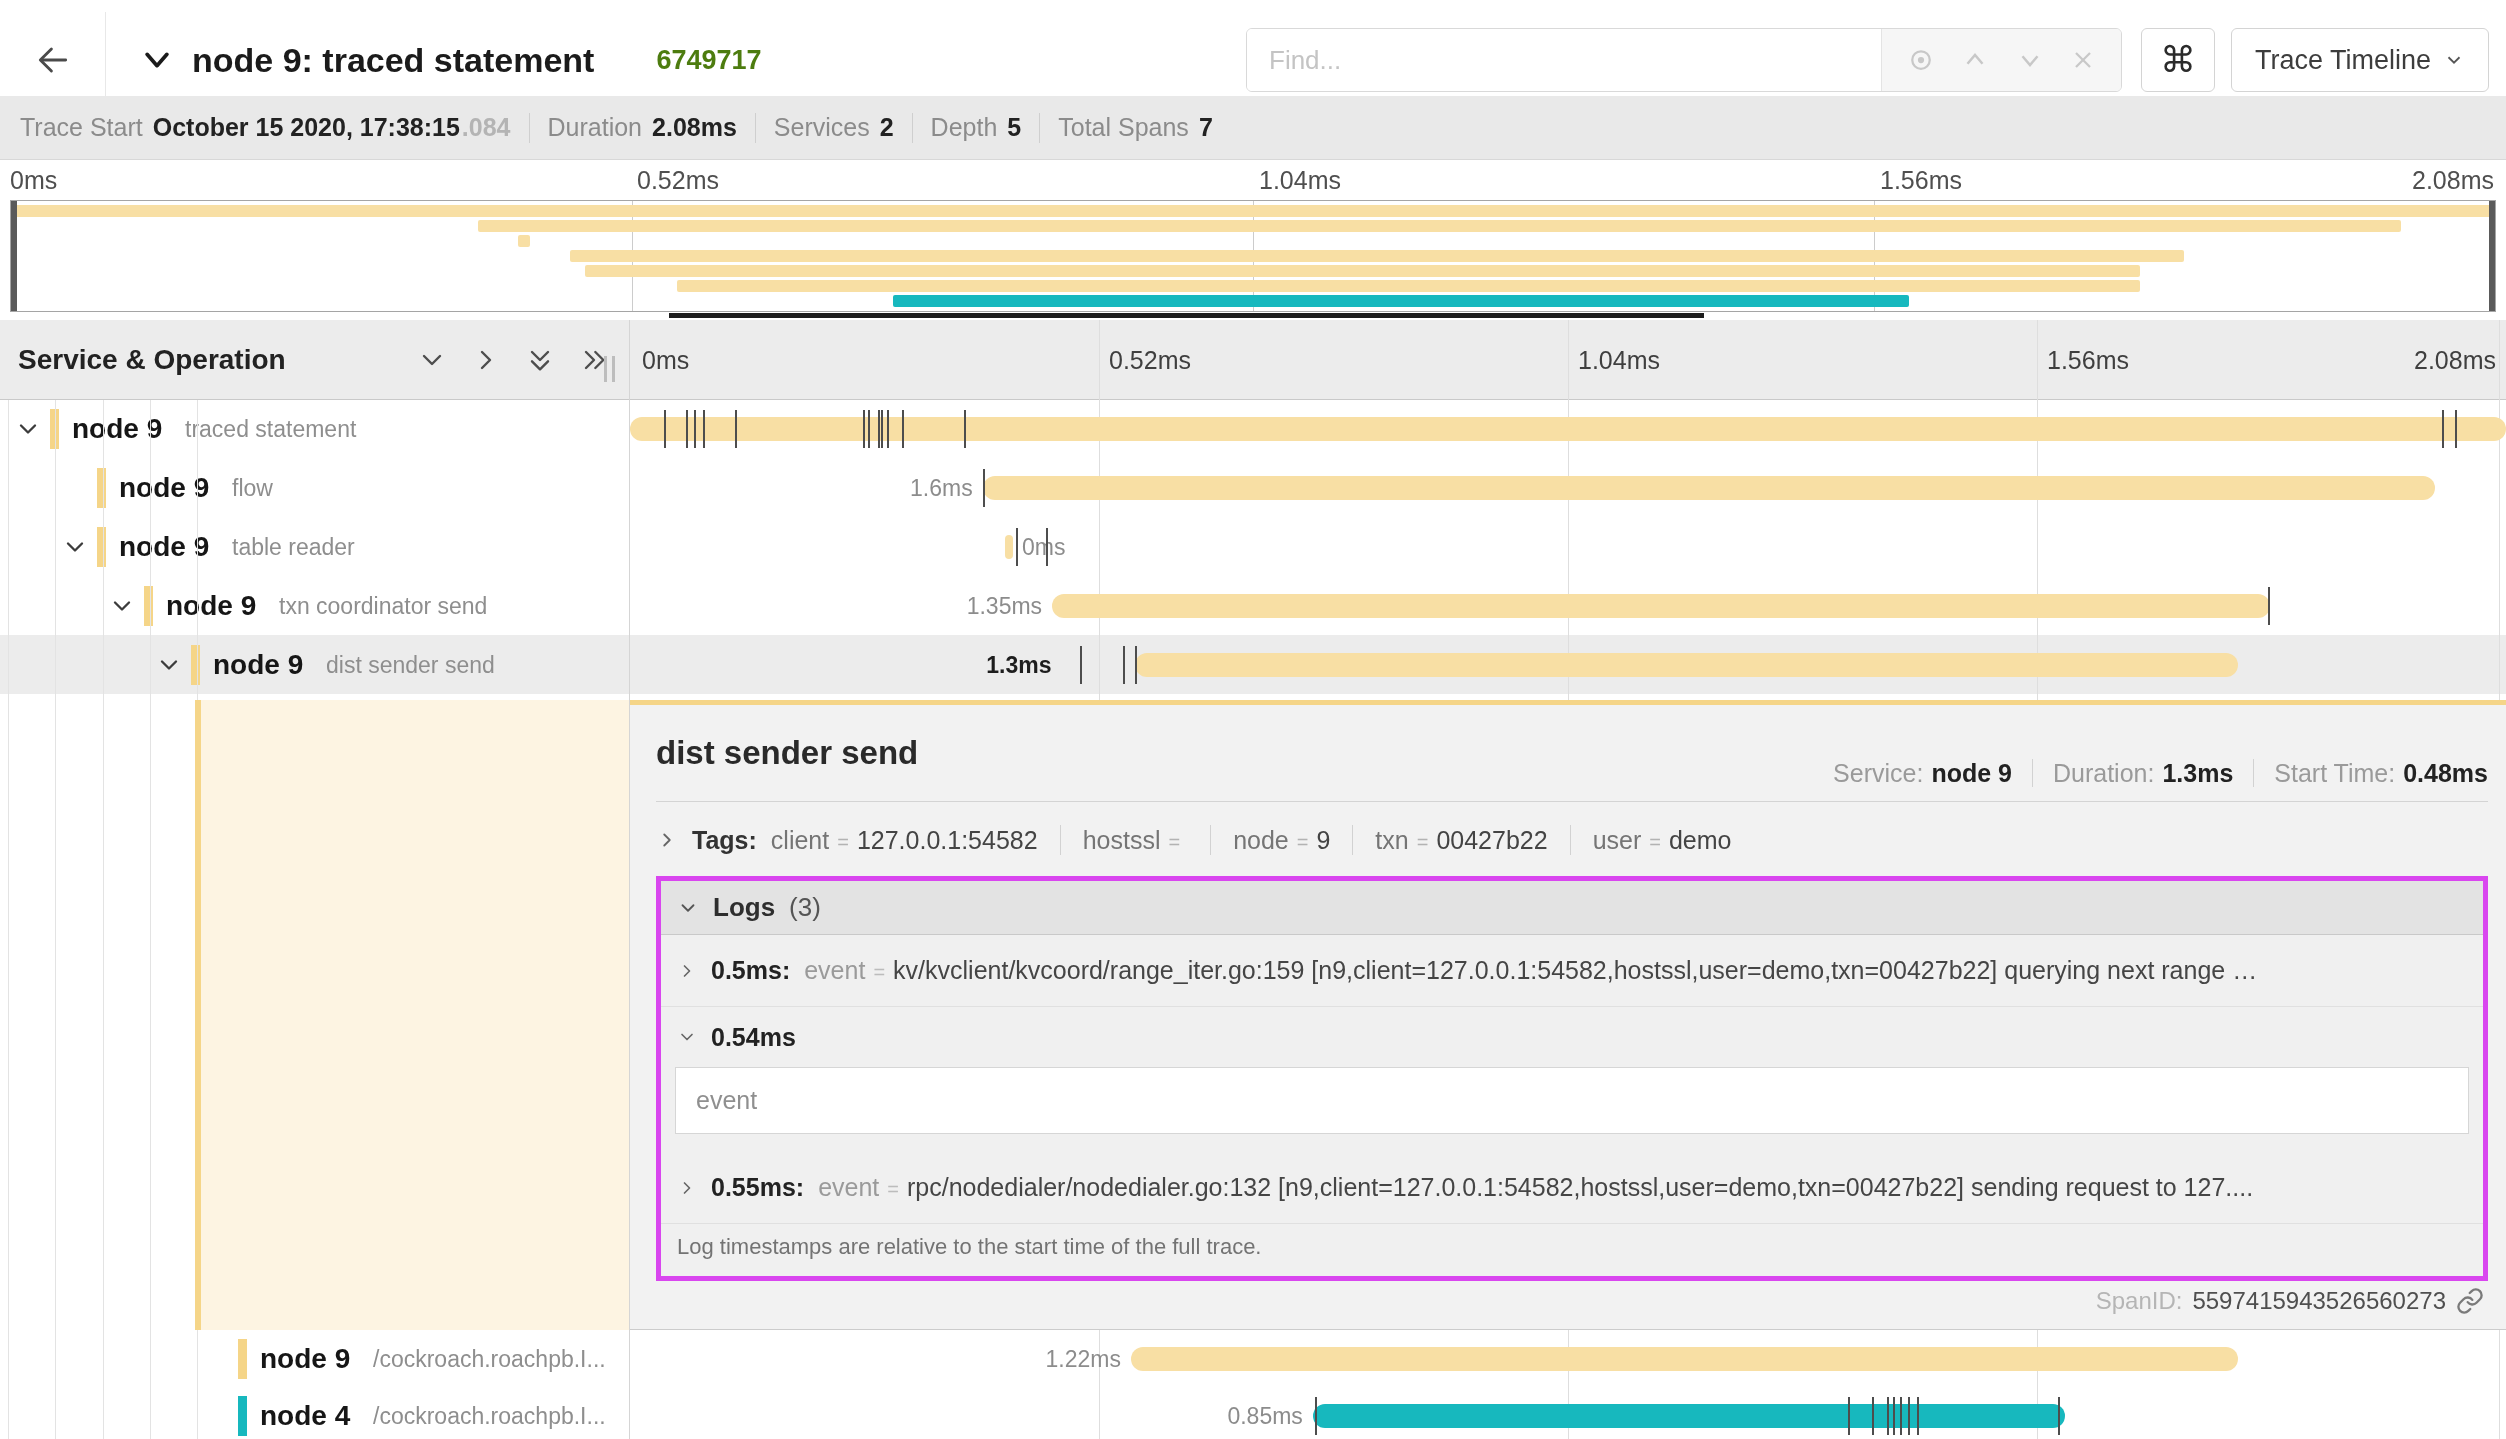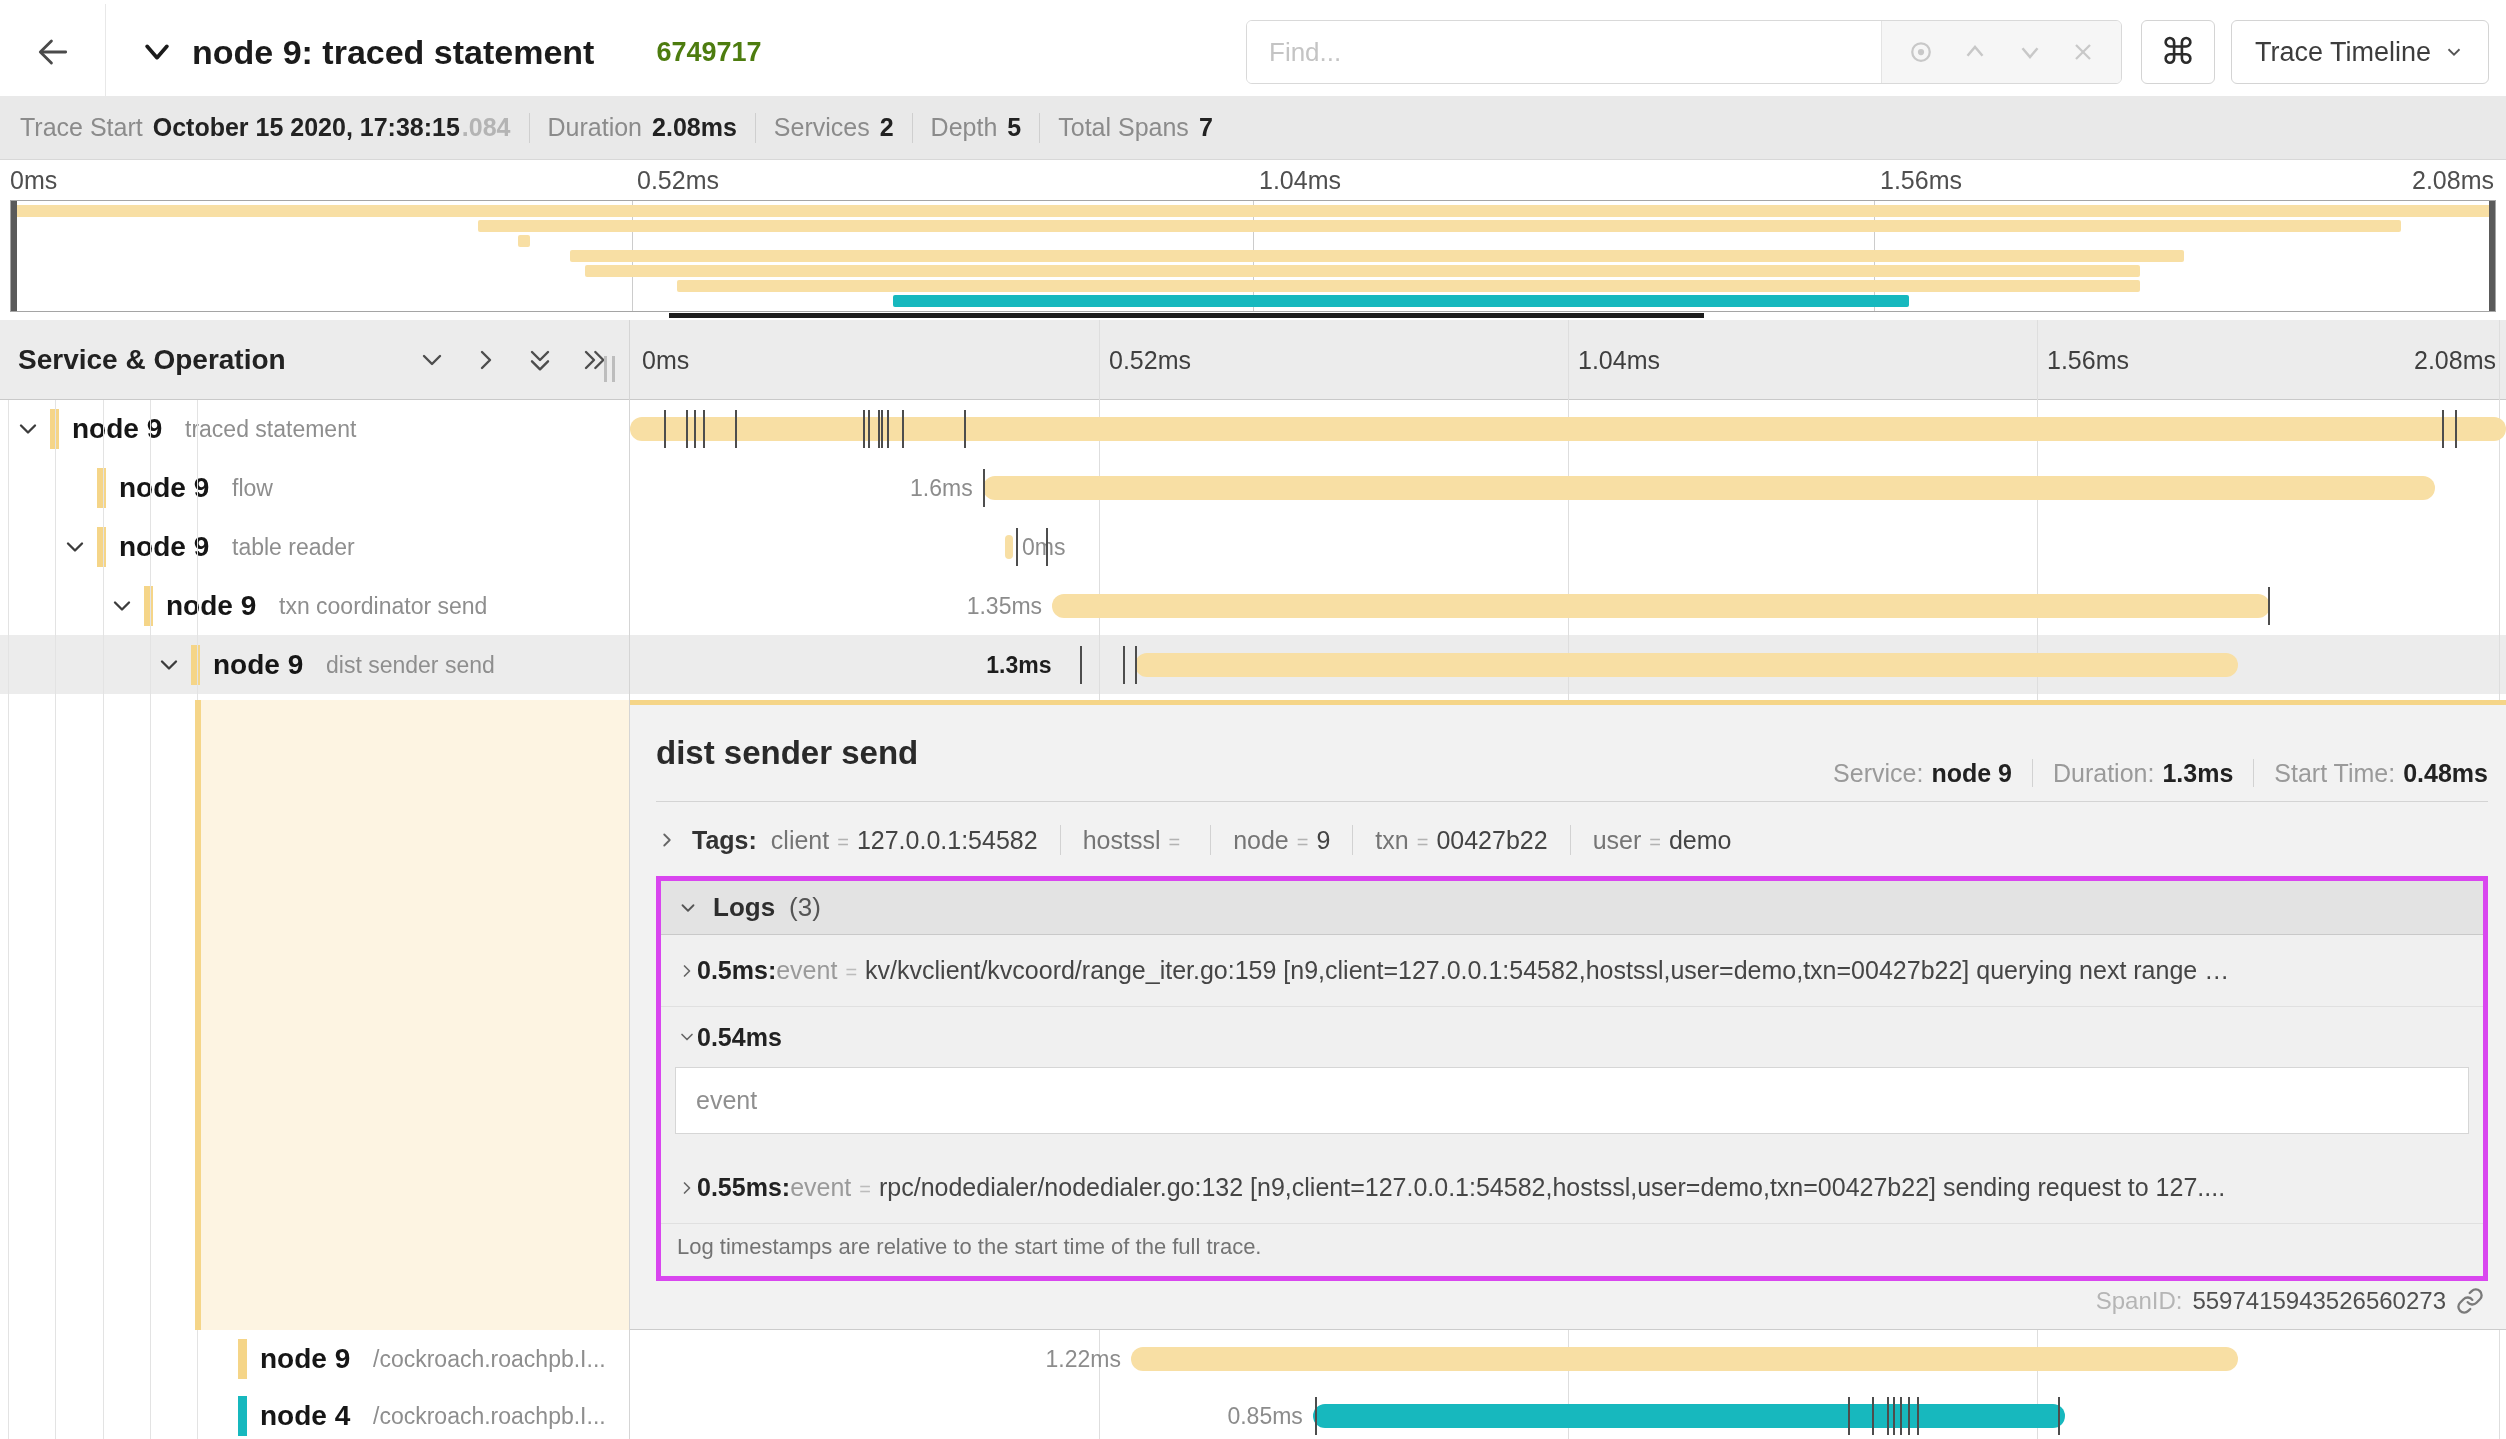--- a/index.html
+++ b/index.html
@@ -1,19 +1,19 @@
 <!DOCTYPE html>
 <html><head>
 <meta charset="utf-8">
 <style>
   * { margin:0; padding:0; box-sizing:border-box; }
   html,body { width:2506px; height:1439px; background:#fff; font-family:"Liberation Sans", sans-serif; overflow:hidden; position:relative; }
 
   
-  .app-header { position:absolute; left:0; top:4px; width:2506px; height:96px; background:#fff; border-bottom:1px solid #e2e2e2; }
+  .app-header { position:absolute; left:0; top:12px; width:2506px; height:96px; background:#fff; border-bottom:1px solid #e2e2e2; }
   .back-btn { position:absolute; left:0; top:0; width:106px; height:96px; border-right:1px solid #e8e8e8; display:flex; align-items:center; justify-content:center; cursor:pointer; }
   .title-group { position:absolute; left:140px; top:0; height:96px; display:flex; align-items:center; gap:18px; }
   .trace-title { font-size:34px; font-weight:bold; color:#1b1b1b; }
   .trace-id { font-size:27px; font-weight:bold; color:#4d7c0f;margin-left:44px; }
   .find-wrap { position:absolute; left:1246px; top:16px; width:876px; height:64px; border:1px solid #d9d9d9; border-radius:6px; display:flex; overflow:hidden; background:#fff; }
   .find-input { flex:0 0 634px; border:0; outline:none; font-size:26px; color:#444; padding:0 22px; font-family:"Liberation Sans", sans-serif; }
   .find-input::placeholder { color:#c4c4c4; }
   .find-tools { flex:1; background:#f6f6f6; border-left:1px solid #e4e4e4; display:flex; align-items:center; justify-content:space-evenly; }
   .sq-btn { position:absolute; top:16px; height:64px; border:1px solid #d4d4d4; border-radius:6px; background:#fff; display:flex; align-items:center; justify-content:center; cursor:pointer; }
   .kbd-btn { left:2141px; width:74px; font-size:36px; color:#2b2b2b; }
@@ -83,21 +83,21 @@
   .tags-title { font-weight:bold; color:#333; margin:0 14px 0 14px; }
   .tag-item { display:flex; align-items:baseline; }
   .tag-key { color:#757575; }
   .tag-eq { color:#b3b3b3; font-size:20px; margin:0 8px; }
   .tag-val { color:#444; }
   .tag-sep { width:1px; height:30px; background:#d2d2d2; margin:0 22px; align-self:center; }
   .logs-box { margin-top:12px; border:5px solid #d946ef; background:#f0f0f0; }
   .logs-header { height:54px; background:#e3e3e3; border-bottom:1px solid #c9c9c9; display:flex; align-items:center; gap:14px; padding-left:16px; font-size:26px; cursor:pointer; }
   .logs-title { font-weight:bold; color:#2e2e2e; }
   .logs-count { color:#555; }
-  .log-entry { display:flex; align-items:center; padding:0 14px 0 16px; height:72px; font-size:25px; border-bottom:1px solid #e0e0e0; cursor:pointer; }
+  .log-entry { display:flex; align-items:center; gap:14px; padding:0 14px 0 16px; height:72px; font-size:25px; border-bottom:1px solid #e0e0e0; cursor:pointer; }
   .log-entry.open { border-bottom:0; height:60px; }
   .log-time { font-weight:bold; color:#222; white-space:nowrap; }
   .log-kv { color:#9a9a9a; white-space:nowrap; overflow:hidden; }
   .log-kv .eq { color:#bcbcbc; font-size:20px; margin:0 8px; }
   .log-kv .val { color:#454545; }
   .event-box { margin:0 14px 18px 14px; border:1px solid #d6d6d6; background:#fff; display:flex; align-items:center; padding:18px 20px; }
   .event-key { flex:0 0 190px; font-size:25px; color:#8f8f8f; }
   .event-val { width:1340px; font-family:"Liberation Mono", monospace; font-size:23px; font-weight:bold; color:#0d9396; line-height:1.55; word-break:break-all; }
   .logs-footer { font-size:22px; color:#737373; padding:10px 0 16px 16px; }
   .spanid-row { position:absolute; right:22px; bottom:14px; display:flex; align-items:center; gap:10px; font-size:24px; }

